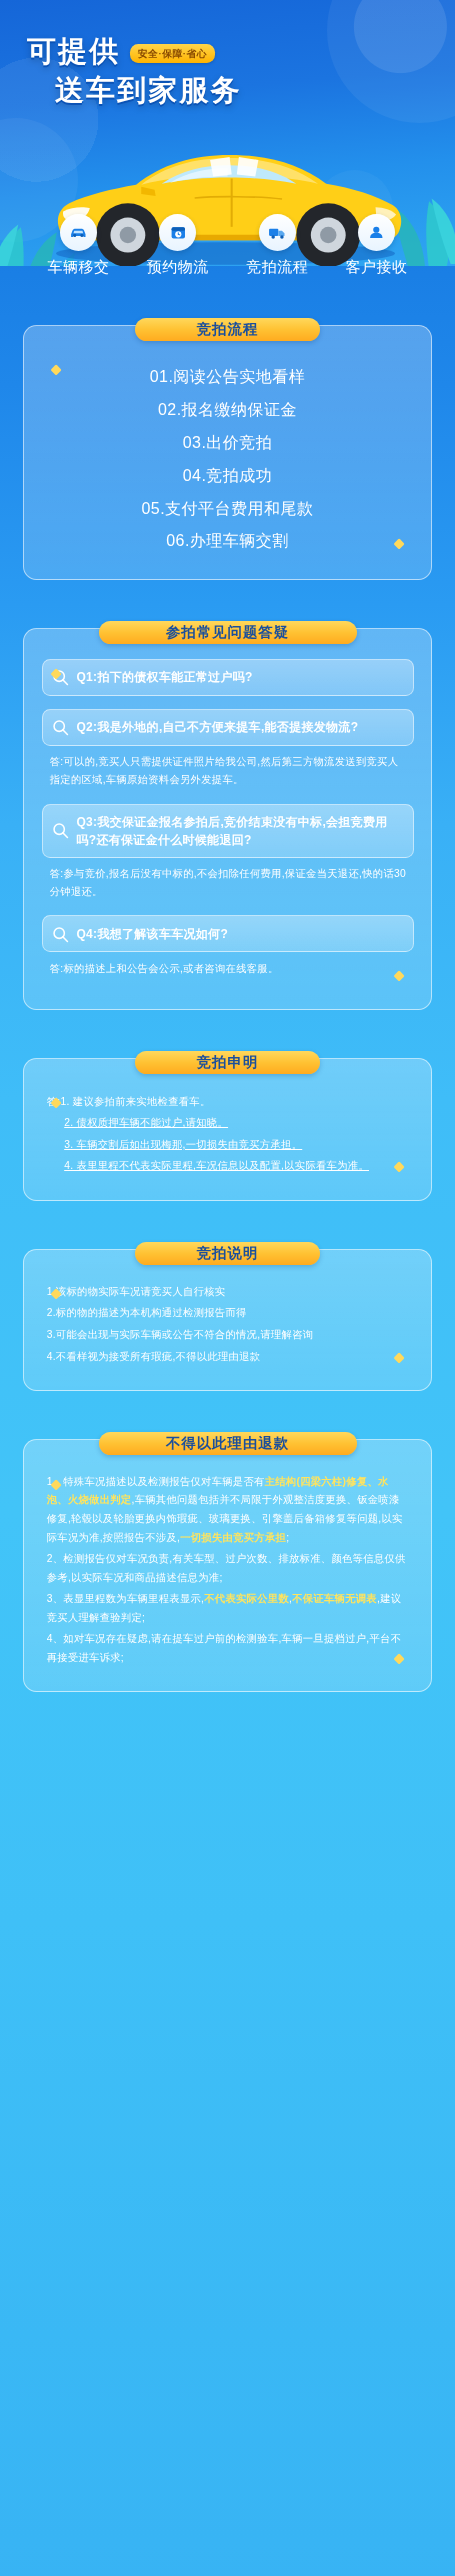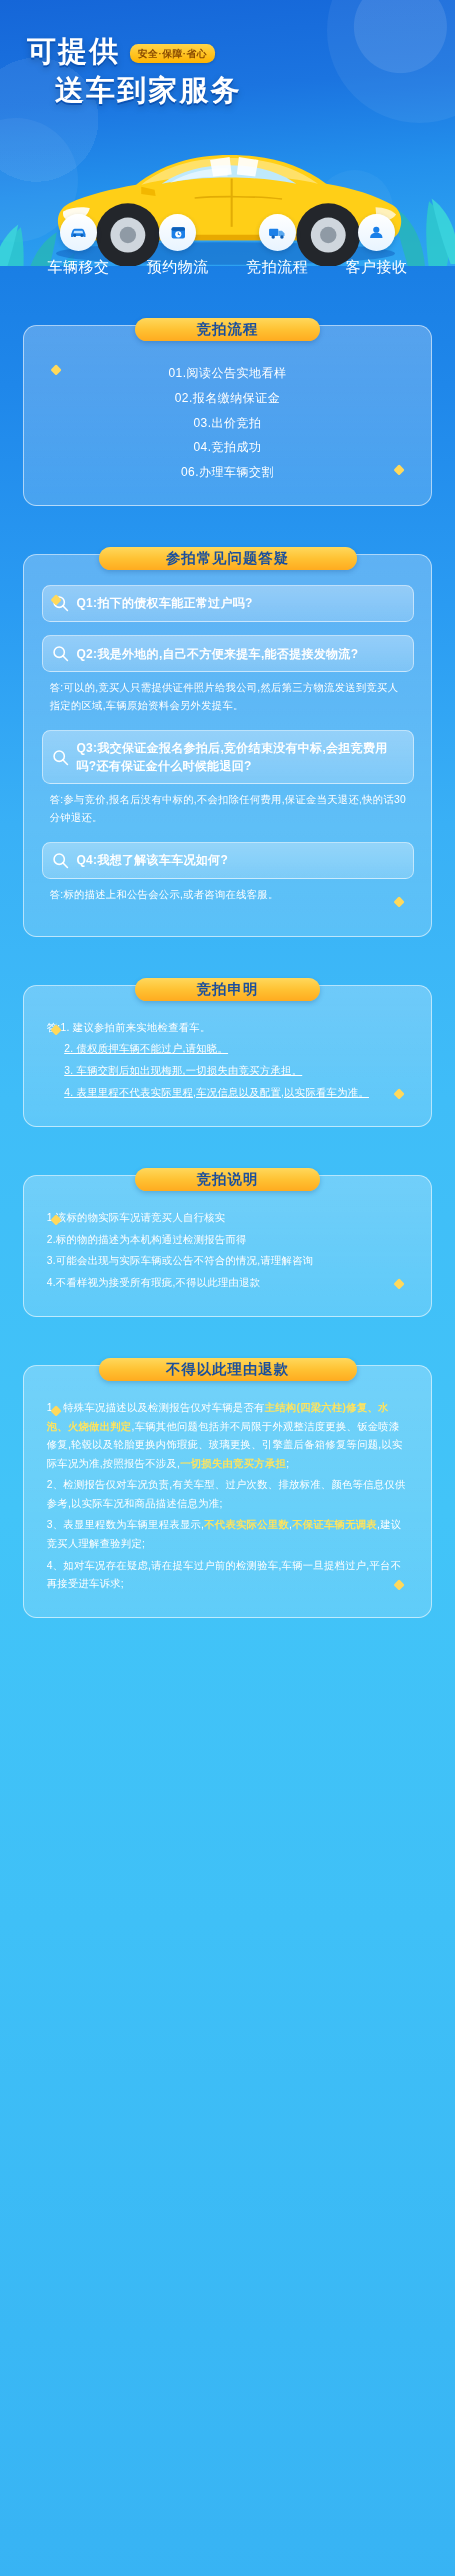--- a/index.html
+++ b/index.html
@@ -149,21 +149,21 @@
     background: linear-gradient(180deg, rgba(255,255,255,0.26) 0%, rgba(255,255,255,0.16) 100%);
     border: 1px solid rgba(255,255,255,0.55);
     border-radius: 13.4px;
     position: relative;
   }
 
   
   .steps { padding: 5.2px 8.2px 3.1px; }
   .steps li {
     list-style: none;
-    font-size: 12px;
+    font-size: 16px;
     line-height: 2.05;
     letter-spacing: 0.5px;
     color: #ffffff;
     text-align: center;
   }
 
   
   .faq-item { margin-bottom: 13.4px; }
   .faq-q {
     display: flex;
@@ -351,20 +351,21 @@
   <div class="section">
     <div class="sec-title">竞拍流程</div>
     <div class="card">
       <div class="diamond" style="left:28px; top:40px;"></div>
       <div class="diamond" style="right:28px; bottom:31px;"></div>
       <ul class="steps">
         <li>01.阅读公告实地看样</li>
         <li>02.报名缴纳保证金</li>
         <li>03.出价竞拍</li>
         <li>04.竞拍成功</li>
+        <li>05.支付平台费用和尾款</li>
         <li>06.办理车辆交割</li>
       </ul>
     </div>
   </div>
 
   <div class="spacer-80"></div>
 
   <div class="section">
     <div class="sec-title xwide">参拍常见问题答疑</div>
     <div class="card">

